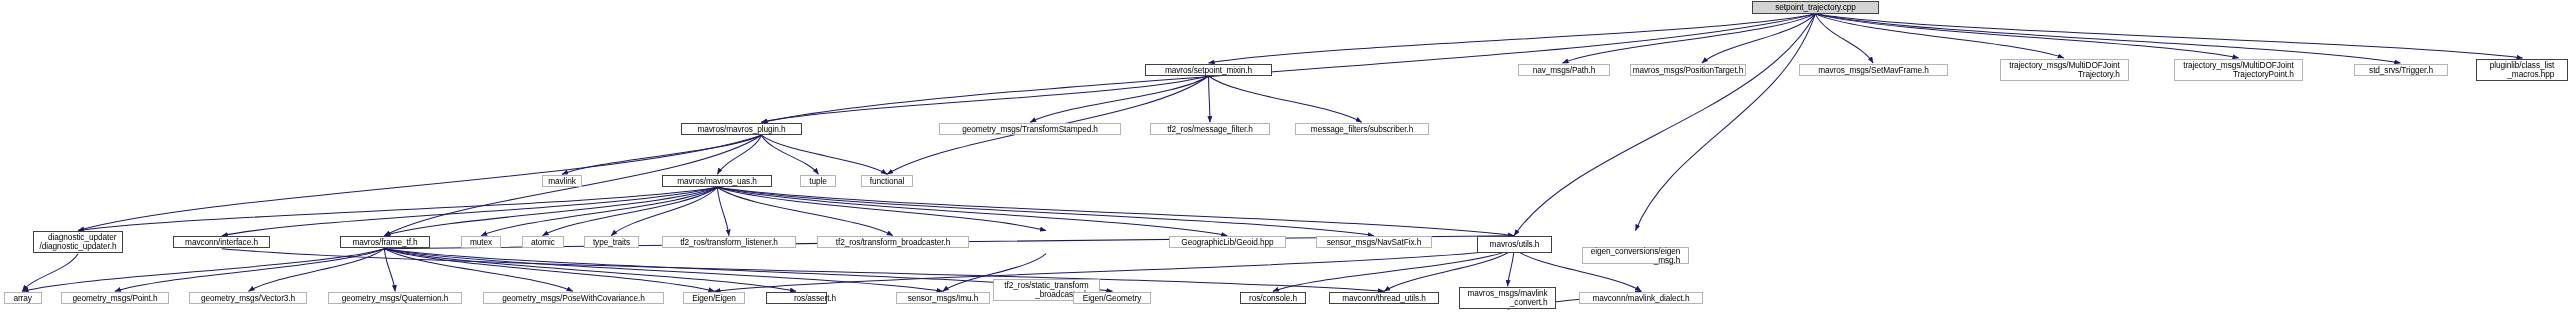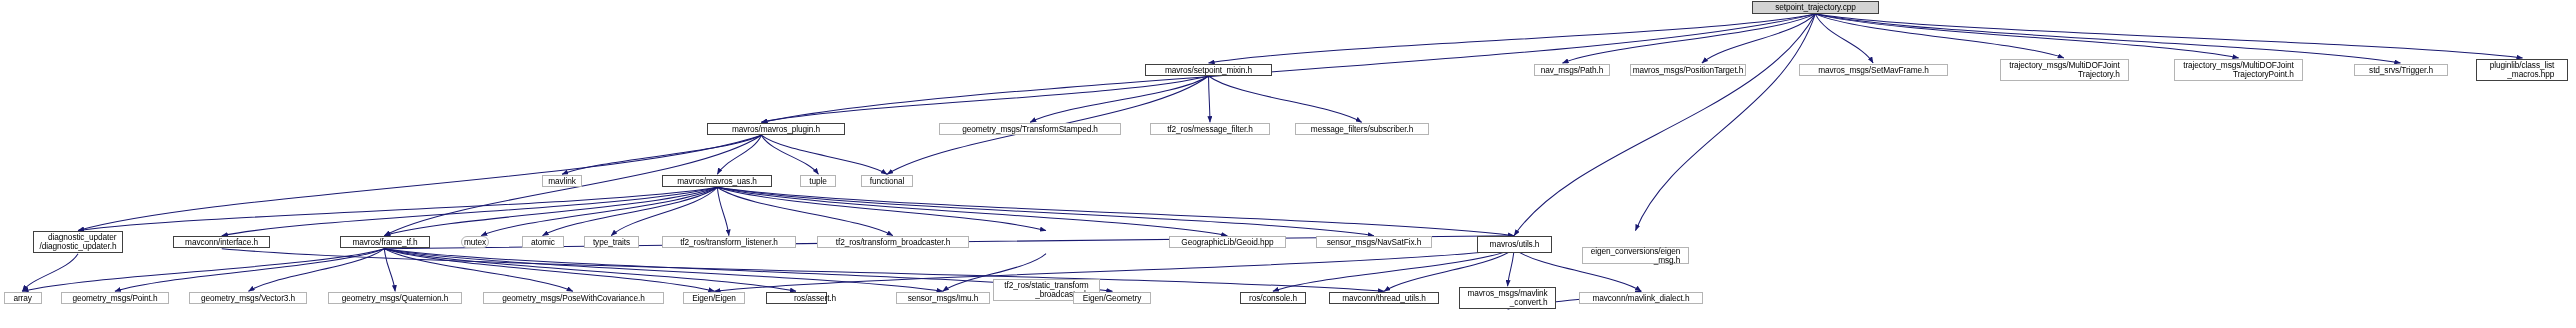--- a/index.html
+++ b/index.html
@@ -109,43 +109,43 @@
         <path d="M2096,344 C2094.38,367.4 2088.8,375.2 2087,396" marker-end="url(#arrow)"></path>
         <path d="M2096,344 C2127.68,370.55 2236.8,379.4 2272,403" marker-end="url(#arrow)"></path>
         <path d="M2087,428 C2120.3,416.75 2235,413 2272,403" marker-end="url(#arrow)"></path>
         <path d="M108,351 C94.14,374.4 46.4,382.2 31,403" marker-end="url(#arrow)"></path>
         <path d="M307,344 C596.62,370.55 1594.2,379.4 1916,403" marker-end="url(#arrow)"></path>
       </g>
   </svg>
   <div id="node-layer">
       <div class="node root" style="left: 1752px; top: 1.4px; width: 127px; height: 12.3px;">setpoint_trajectory.cpp</div>
       <div class="node hdr" style="left: 1145px; top: 64px; width: 127px; height: 12.3px;">mavros/setpoint_mixin.h</div>
-      <div class="node" style="left: 1518px; top: 64px; width: 76px; height: 12.3px; margin-left: 16px;">nav_msgs/Path.h</div>
+      <div class="node" style="left: 1518px; top: 64px; width: 92px; height: 12.3px;">nav_msgs/Path.h</div>
       <div class="node" style="left: 1630px; top: 64px; width: 116px; height: 12.3px;">mavros_msgs/PositionTarget.h</div>
       <div class="node" style="left: 1799px; top: 64px; width: 149px; height: 12.3px;">mavros_msgs/SetMavFrame.h</div>
       <div class="node" style="left: 2000px; top: 59px; width: 129px; height: 22.4px;">trajectory_msgs/MultiDOFJoint
 Trajectory.h</div>
       <div class="node" style="left: 2174px; top: 59px; width: 129px; height: 22.4px;">trajectory_msgs/MultiDOFJoint
 TrajectoryPoint.h</div>
       <div class="node" style="left: 2354px; top: 64px; width: 94px; height: 12.3px;">std_srvs/Trigger.h</div>
       <div class="node hdr" style="left: 2476px; top: 59px; width: 92px; height: 22.4px;">pluginlib/class_list
 _macros.hpp</div>
-      <div class="node hdr" style="left: 707px; top: 123px; width: 138px; height: 12.3px;">mavros/mavros_plugin.h</div>
+      <div class="node hdr" style="left: 681px; top: 123px; width: 121px; height: 12.3px;">mavros/mavros_plugin.h</div>
       <div class="node" style="left: 939px; top: 123px; width: 182px; height: 12.3px;">geometry_msgs/TransformStamped.h</div>
       <div class="node" style="left: 1150px; top: 123px; width: 120px; height: 12.3px;">tf2_ros/message_filter.h</div>
       <div class="node" style="left: 1295px; top: 123px; width: 134px; height: 12.3px;">message_filters/subscriber.h</div>
       <div class="node" style="left: 542px; top: 175px; width: 40px; height: 12.3px;">mavlink</div>
       <div class="node hdr" style="left: 662px; top: 175px; width: 110px; height: 12.3px;">mavros/mavros_uas.h</div>
       <div class="node" style="left: 800px; top: 175px; width: 36px; height: 12.3px;">tuple</div>
       <div class="node" style="left: 861px; top: 175px; width: 52px; height: 12.3px;">functional</div>
       <div class="node hdr" style="left: 33px; top: 231px; width: 90px; height: 22.4px;">diagnostic_updater
 /diagnostic_updater.h</div>
       <div class="node hdr" style="left: 173px; top: 236px; width: 97px; height: 12.3px;">mavconn/interface.h</div>
       <div class="node hdr" style="left: 340px; top: 236px; width: 90px; height: 12.3px;">mavros/frame_tf.h</div>
-      <div class="node" style="left: 461px; top: 236px; width: 28px; height: 12.3px; border-radius: 6px;">mutex</div>
+      <div class="node" style="left: 461px; top: 236px; width: 40px; height: 12.3px;">mutex</div>
       <div class="node" style="left: 522px; top: 236px; width: 42px; height: 12.3px;">atomic</div>
       <div class="node" style="left: 584px; top: 236px; width: 55px; height: 12.3px;">type_traits</div>
       <div class="node" style="left: 662px; top: 236px; width: 134px; height: 12.3px;">tf2_ros/transform_listener.h</div>
       <div class="node" style="left: 817px; top: 236px; width: 152px; height: 12.3px;">tf2_ros/transform_broadcaster.h</div>
       <div class="node" style="left: 993px; top: 231px; width: 107px; height: 22.4px; margin-top: 48px;">tf2_ros/static_transform
 _broadcaster.h</div>
       <div class="node" style="left: 1169px; top: 236px; width: 117px; height: 12.3px;">GeographicLib/Geoid.hpp</div>
       <div class="node" style="left: 1316px; top: 236px; width: 116px; height: 12.3px;">sensor_msgs/NavSatFix.h</div>
       <div class="node hdr" style="left: 1477px; top: 236px; width: 75px; height: 17px;">mavros/utils.h</div>
       <div class="node" style="left: 1582px; top: 231px; width: 107px; height: 17px; margin-top: 16px;">eigen_conversions/eigen

